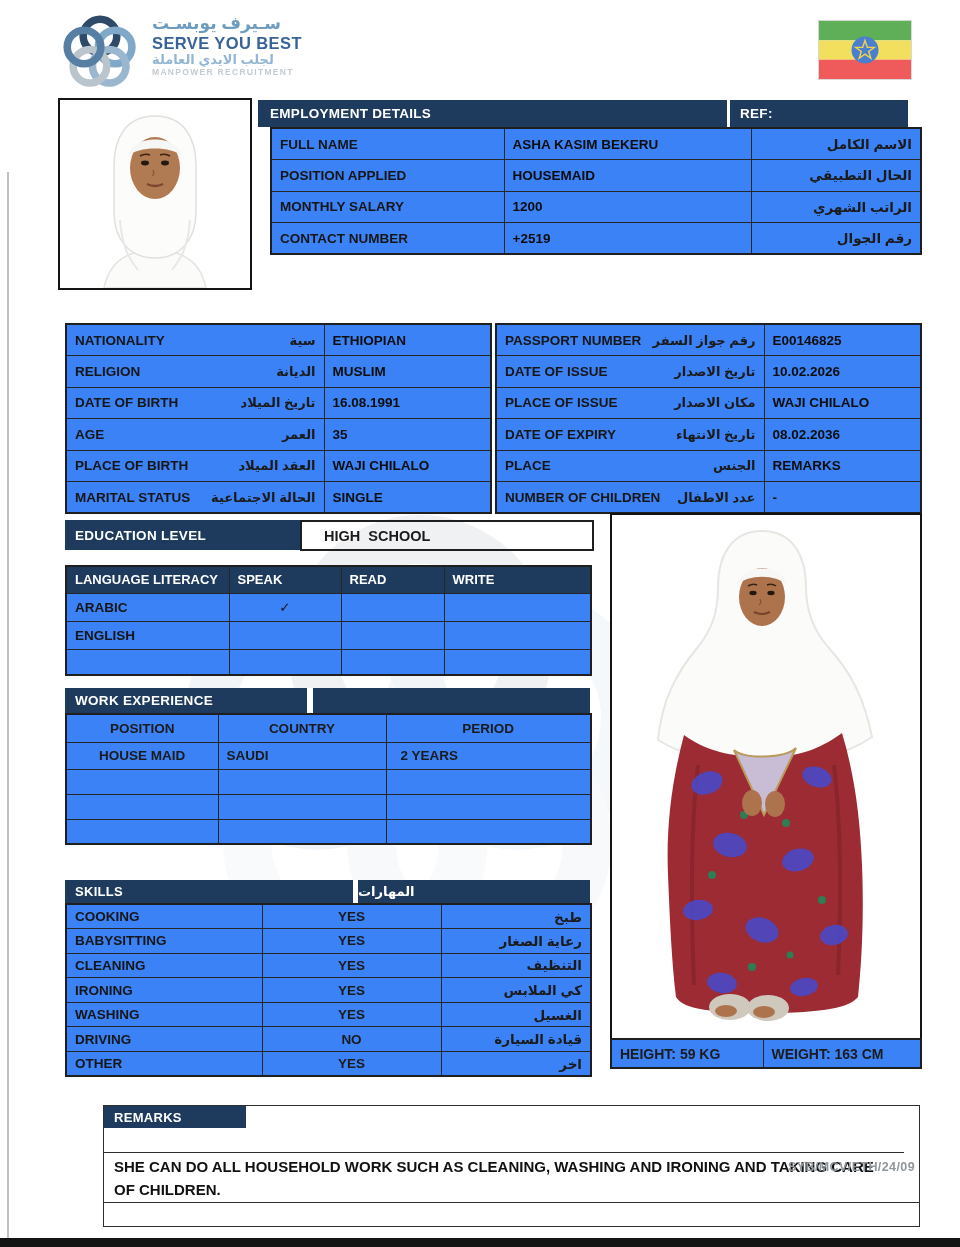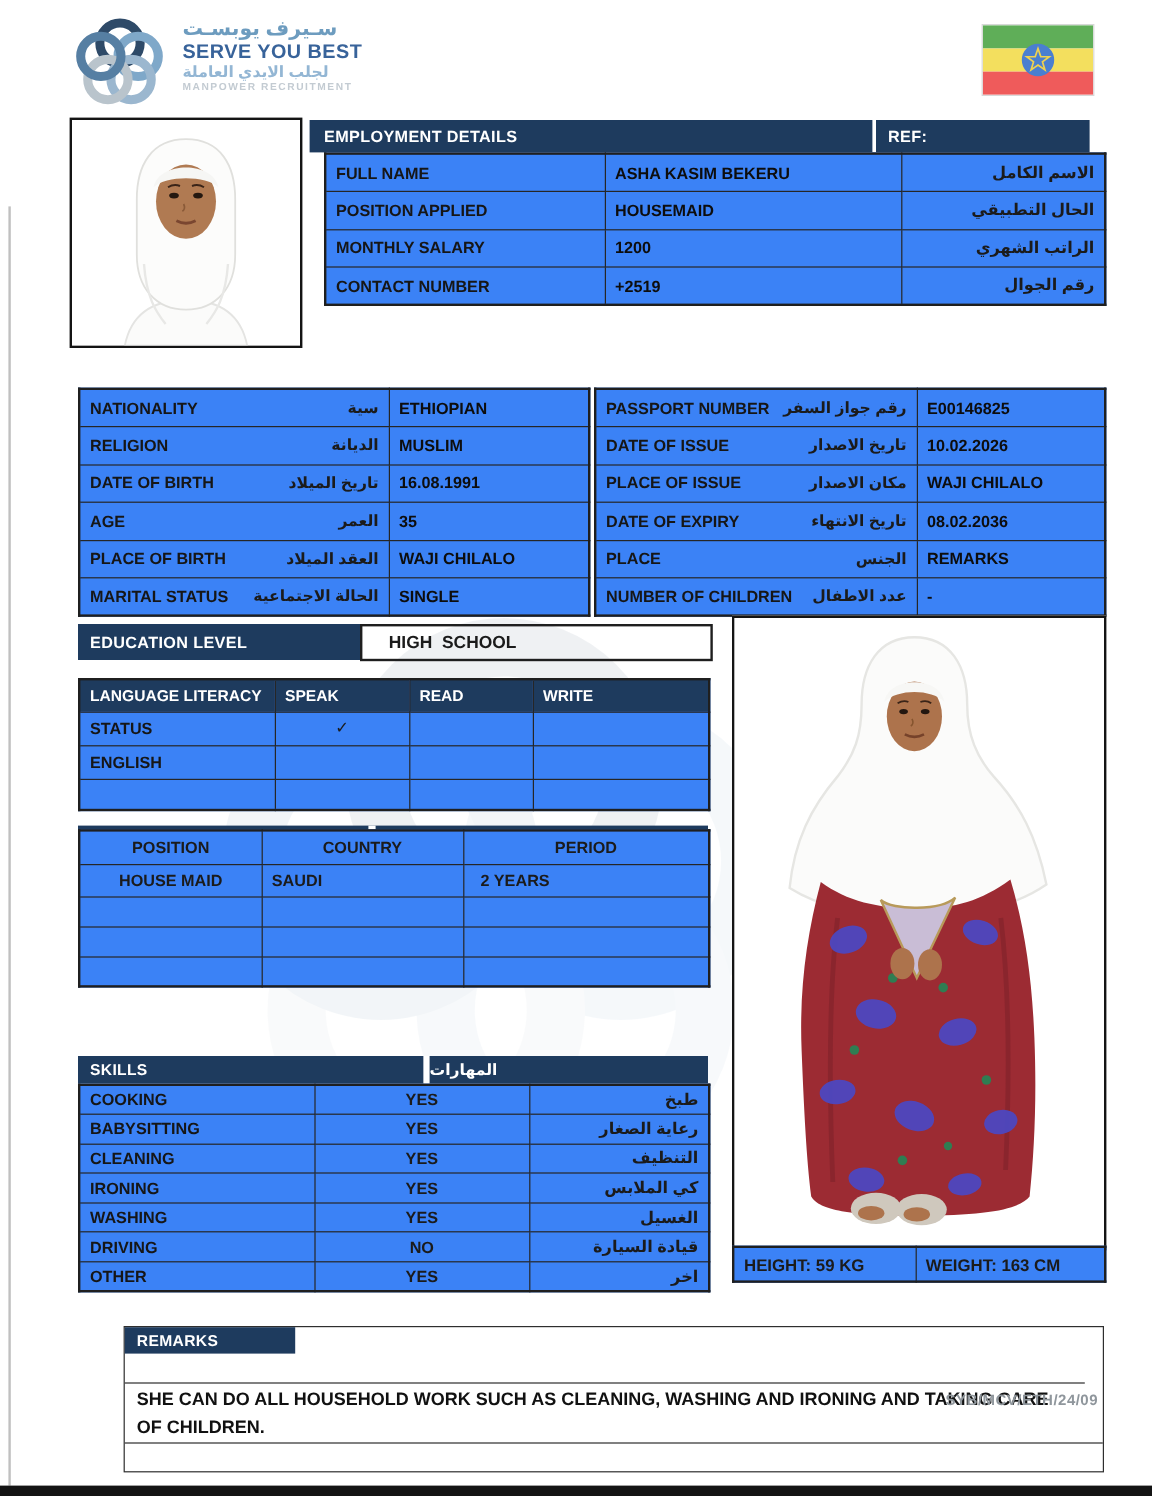--- a/index.html
+++ b/index.html
@@ -266,21 +266,21 @@
         <col style="width:147px">
       </colgroup>
     <tbody>
         <tr style="height:27px;">
       <th class="hdcell" style="font-size:13px;">LANGUAGE LITERACY</th>
       <th class="hdcell" style="font-size:13px;">SPEAK</th>
       <th class="hdcell" style="font-size:13px;">READ</th>
       <th class="hdcell" style="font-size:13px;">WRITE</th>
     </tr>
     <tr style="height:28px;">
-      <td class="lab" style="padding-left:8px;font-weight:700;">STATUS</td>
+      <td class="lab" style="padding-left:8px;font-weight:700;">ARABIC</td>
       <td class="ctr" style="font-weight:700;">✓</td>
       <td class="ctr"></td>
       <td class="ctr"></td>
     </tr>
     <tr style="height:28px;">
       <td class="lab" style="padding-left:8px;font-weight:700;">ENGLISH</td>
       <td class="ctr"></td>
       <td class="ctr"></td>
       <td class="ctr"></td>
     </tr>
@@ -291,21 +291,21 @@
       <td class="ctr"></td>
     </tr>
   </tbody>
     </table>
 
   <div class="abs navy" style="left:65px;top:688px;width:525px;height:25px;display:flex;">
     <div class="nv-text" style="width:222px;">WORK EXPERIENCE</div>
     <div class="wdiv" style="width:6px;"></div>
     <div class="grow"></div>
   </div>
-  <table class="abs tbl" style="left:65px;top:691px;width:525px;">
+  <table class="abs tbl" style="left:65px;top:713px;width:525px;">
     <colgroup>
         <col style="width:152px">
         <col style="width:168px">
         <col style="width:205px">
       </colgroup>
     <tbody>
         <tr style="height:28px;">
       <th class="ctr" style="font-weight:700;text-align:center;">POSITION</th>
       <th class="ctr" style="font-weight:700;text-align:center;">COUNTRY</th>
       <th class="ctr" style="font-weight:700;text-align:center;">PERIOD</th>

